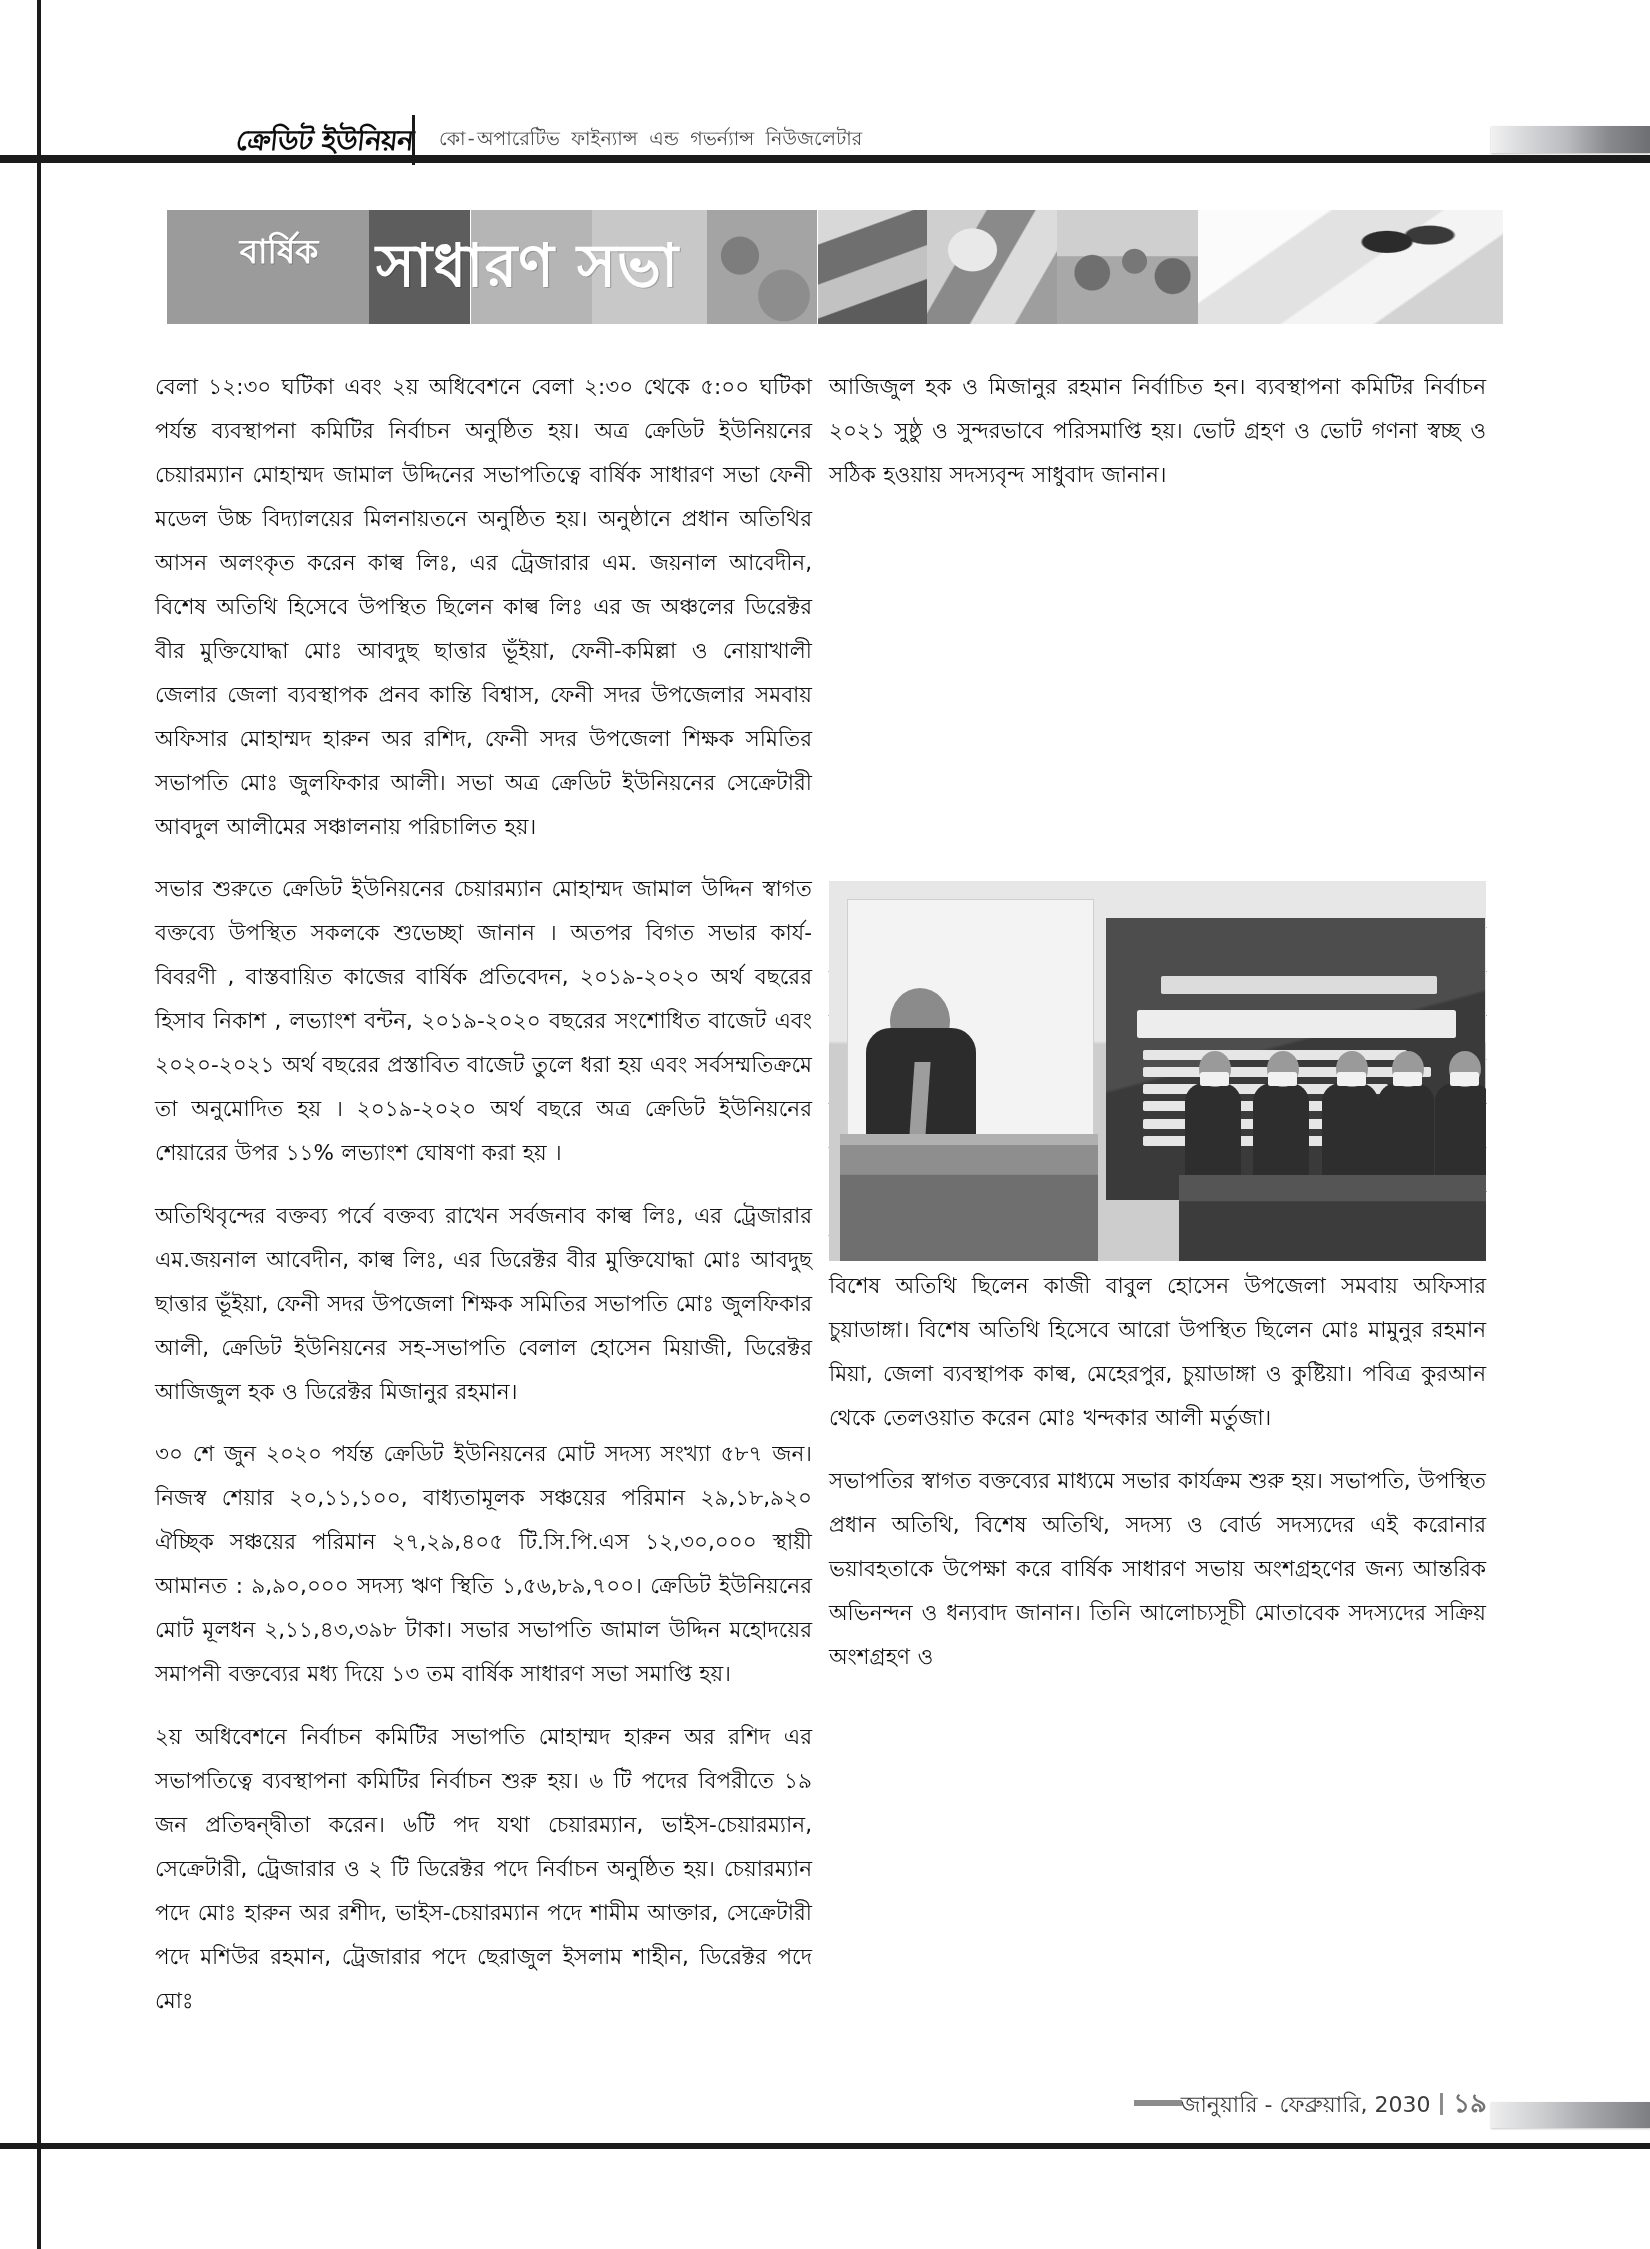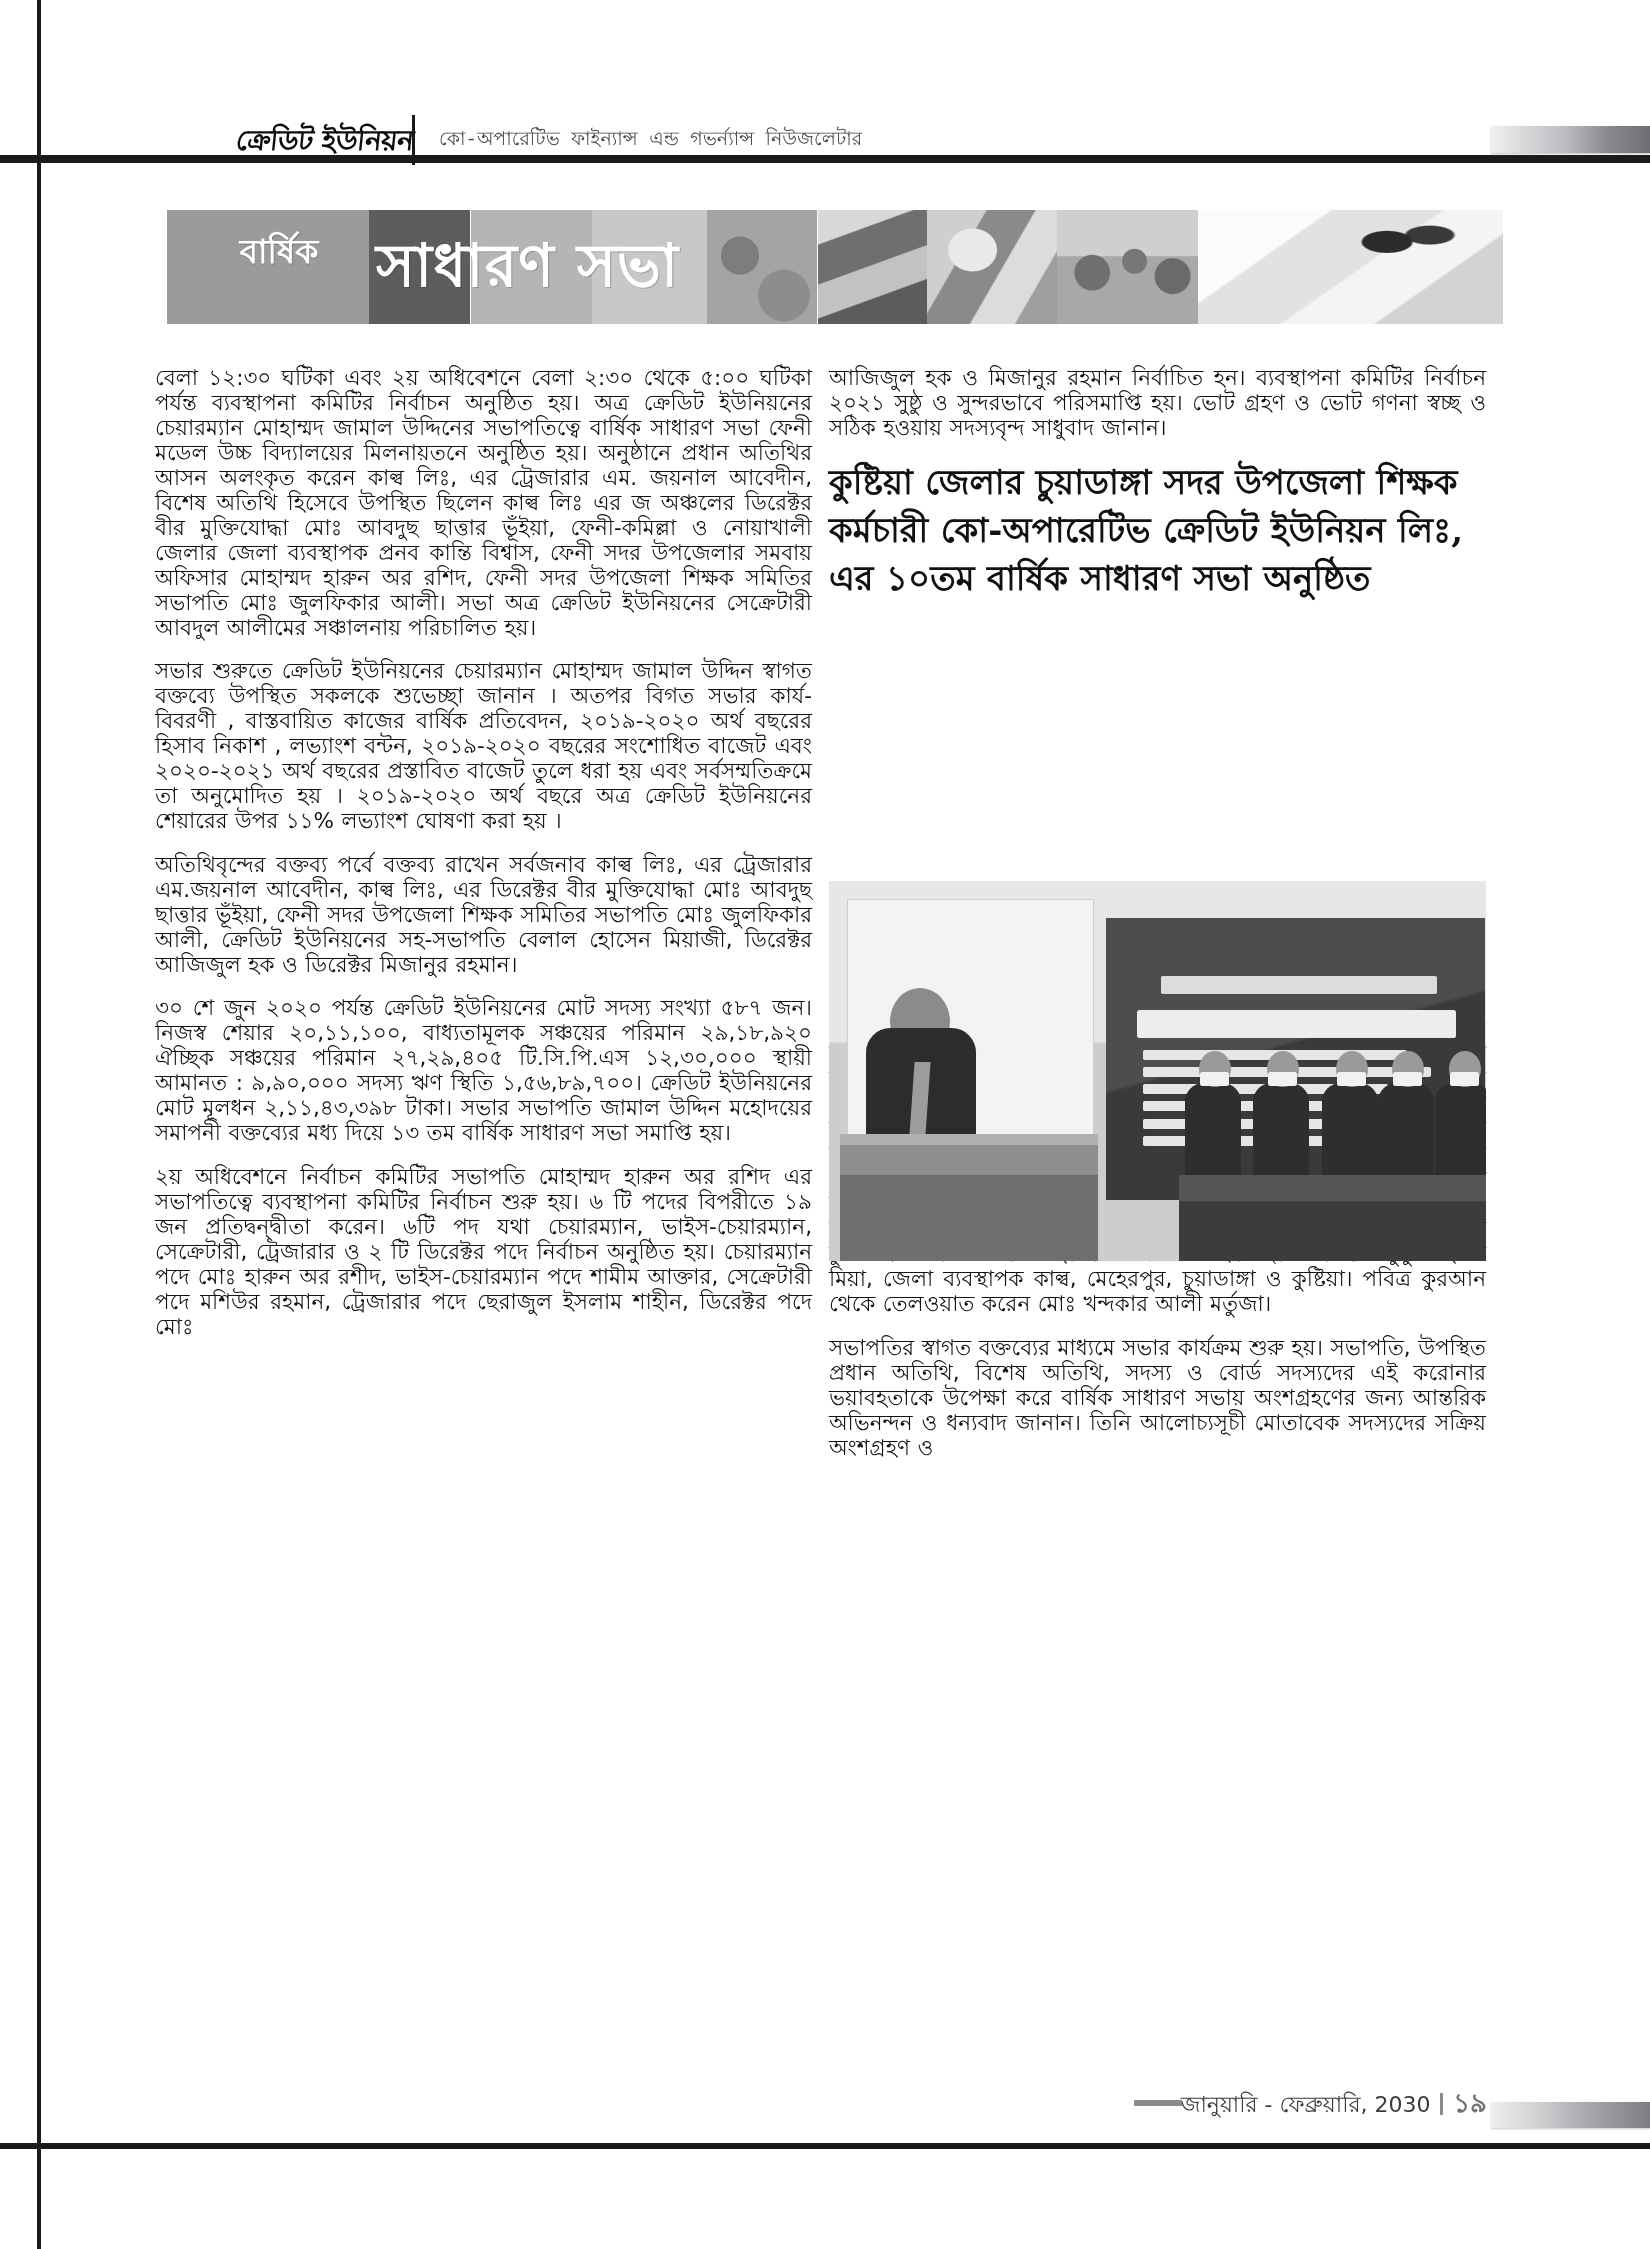--- a/index.html
+++ b/index.html
@@ -86,21 +86,21 @@
     margin-left:8px;
   }
 
   
   .col{position:absolute;top:365px;width:657px;}
   .col-left{left:155px;}
   .col-right{left:829px;}
   .col p{
     margin:0 0 18.4px 0;
     font-family:"DejaVu Sans","Liberation Sans",sans-serif;
-    font-size:21.5px;line-height:25px;
+    font-size:21.5px;line-height:44px;
     text-align:justify;text-justify:inter-word;
     color:#111;
     hyphens:none;word-spacing:0.6px;
   }
   .headline{
     margin:6.1px 0 17px 0 !important;
     font-family:"DejaVu Serif","Liberation Serif",serif !important;
     font-size:34px !important;line-height:48px !important;
     font-weight:bold;text-align:left !important;color:#000;
   }
@@ -182,21 +182,20 @@
   <div class="col col-left">
     <p>বেলা ১২:৩০ ঘটিকা এবং ২য় অধিবেশনে বেলা ২:৩০ থেকে ৫:০০ ঘটিকা পর্যন্ত ব্যবস্থাপনা কমিটির নির্বাচন অনুষ্ঠিত হয়। অত্র ক্রেডিট ইউনিয়নের চেয়ারম্যান  মোহাম্মদ জামাল উদ্দিনের সভাপতিত্বে বার্ষিক সাধারণ সভা ফেনী মডেল উচ্চ বিদ্যালয়ের মিলনায়তনে অনুষ্ঠিত হয়।  অনুষ্ঠানে প্রধান অতিথির আসন অলংকৃত করেন কাল্ব লিঃ, এর ট্রেজারার এম. জয়নাল আবেদীন, বিশেষ অতিথি হিসেবে উপস্থিত ছিলেন কাল্ব লিঃ এর জ অঞ্চলের ডিরেক্টর বীর মুক্তিযোদ্ধা মোঃ আবদুছ ছাত্তার ভূঁইয়া, ফেনী-কমিল্লা ও নোয়াখালী জেলার জেলা ব্যবস্থাপক প্রনব কান্তি বিশ্বাস, ফেনী সদর উপজেলার সমবায় অফিসার মোহাম্মদ হারুন অর রশিদ, ফেনী সদর উপজেলা শিক্ষক সমিতির সভাপতি মোঃ জুলফিকার আলী। সভা অত্র ক্রেডিট ইউনিয়নের সেক্রেটারী আবদুল আলীমের সঞ্চালনায় পরিচালিত হয়।</p>
     <p>সভার শুরুতে ক্রেডিট ইউনিয়নের চেয়ারম্যান মোহাম্মদ জামাল উদ্দিন স্বাগত বক্তব্যে উপস্থিত সকলকে শুভেচ্ছা জানান । অতপর বিগত সভার কার্য-বিবরণী , বাস্তবায়িত কাজের বার্ষিক প্রতিবেদন, ২০১৯-২০২০ অর্থ বছরের হিসাব নিকাশ , লভ্যাংশ বন্টন, ২০১৯-২০২০ বছরের সংশোধিত বাজেট এবং ২০২০-২০২১ অর্থ বছরের প্রস্তাবিত বাজেট তুলে ধরা হয় এবং সর্বসম্মতিক্রমে তা অনুমোদিত হয় । ২০১৯-২০২০ অর্থ বছরে অত্র ক্রেডিট ইউনিয়নের শেয়ারের উপর ১১% লভ্যাংশ ঘোষণা করা হয় ।</p>
     <p>অতিথিবৃন্দের বক্তব্য পর্বে বক্তব্য রাখেন সর্বজনাব কাল্ব লিঃ, এর ট্রেজারার এম.জয়নাল আবেদীন, কাল্ব লিঃ, এর ডিরেক্টর বীর মুক্তিযোদ্ধা মোঃ আবদুছ ছাত্তার ভূঁইয়া, ফেনী সদর উপজেলা শিক্ষক সমিতির সভাপতি মোঃ জুলফিকার আলী, ক্রেডিট ইউনিয়নের সহ-সভাপতি বেলাল হোসেন মিয়াজী, ডিরেক্টর আজিজুল হক ও ডিরেক্টর মিজানুর রহমান।</p>
     <p>৩০ শে জুন ২০২০ পর্যন্ত ক্রেডিট ইউনিয়নের মোট সদস্য সংখ্যা ৫৮৭ জন। নিজস্ব শেয়ার ২০,১১,১০০,  বাধ্যতামূলক সঞ্চয়ের পরিমান ২৯,১৮,৯২০ ঐচ্ছিক সঞ্চয়ের পরিমান ২৭,২৯,৪০৫ টি.সি.পি.এস ১২,৩০,০০০ স্থায়ী আমানত : ৯,৯০,০০০ সদস্য ঋণ স্থিতি ১,৫৬,৮৯,৭০০। ক্রেডিট ইউনিয়নের মোট মূলধন ২,১১,৪৩,৩৯৮ টাকা। সভার সভাপতি জামাল উদ্দিন মহোদয়ের সমাপনী বক্তব্যের মধ্য দিয়ে ১৩ তম বার্ষিক সাধারণ সভা সমাপ্তি হয়।</p>
     <p>২য় অধিবেশনে নির্বাচন কমিটির সভাপতি মোহাম্মদ হারুন অর রশিদ এর সভাপতিত্বে ব্যবস্থাপনা কমিটির নির্বাচন শুরু হয়। ৬ টি পদের বিপরীতে ১৯ জন প্রতিদ্বন্দ্বীতা করেন। ৬টি পদ যথা চেয়ারম্যান, ভাইস-চেয়ারম্যান, সেক্রেটারী, ট্রেজারার ও ২ টি ডিরেক্টর পদে নির্বাচন অনুষ্ঠিত হয়। চেয়ারম্যান পদে মোঃ হারুন অর রশীদ, ভাইস-চেয়ারম্যান পদে শামীম আক্তার, সেক্রেটারী পদে মশিউর রহমান, ট্রেজারার পদে ছেরাজুল ইসলাম শাহীন, ডিরেক্টর পদে মোঃ</p>
   </div>
 
   <div class="col col-right">
     <p>আজিজুল হক ও মিজানুর রহমান নির্বাচিত হন। ব্যবস্থাপনা কমিটির নির্বাচন ২০২১ সুষ্ঠু ও সুন্দরভাবে পরিসমাপ্তি হয়। ভোট গ্রহণ ও ভোট গণনা  স্বচ্ছ ও সঠিক হওয়ায় সদস্যবৃন্দ সাধুবাদ জানান।</p>
-    <p class="headline">কুষ্টিয়া জেলার চুয়াডাঙ্গা সদর উপজেলা শিক্ষক কর্মচারী কো-অপারেটিভ ক্রেডিট ইউনিয়ন লিঃ, এর ১০তম বার্ষিক সাধারণ সভা অনুষ্ঠিত</p>
 
     <div style="width:657px;height:397px;"></div>
 
     <p>গত ১২ই ডিসেম্বর ২০২০ খ্রীষ্টাব্দে কুষ্টিয়া জেলার চুয়াডাঙ্গা সদর উপজেলা শিক্ষক-কর্মচারী কো-অপারেটিভ ক্রেডিট ইউনিয়ন লিঃ এর ১০তম বার্ষিক সাধারণ সভা চুয়াডাঙ্গা পৌর ডিগ্র কলেজের মিলনায়তনে অনুষ্ঠিত হয়। অত্র ক্রেডিট ইউনিয়নের চেয়ারম্যান মোঃ কামরুজ্জামান সভাপতিত্বে সভার কার্যক্রম শুরু হয়। সভা পরিচালনা করেন সেক্রেটারী মোঃ সোহেব আহম্মেদ। প্রধান অতিথি থাকার কথা ছিল, কাল্ব খ অঞ্চলের ডিরেক্টর বাবলু রেনাতোস কোড়াইয়া মহোদয়ের, কিন্তু বিশেষ কারণে তিনি আসতে না পারায় প্রধান অতিথি ছিলেন মোঃ আবু রাশেদ, অধ্যক্ষ, চুয়াডাঙ্গা পৌর ডিগ্রী কলেজ। বিশেষ অতিথি ছিলেন কাজী বাবুল হোসেন উপজেলা সমবায় অফিসার চুয়াডাঙ্গা। বিশেষ অতিথি হিসেবে আরো উপস্থিত ছিলেন মোঃ মামুনুর রহমান মিয়া, জেলা ব্যবস্থাপক কাল্ব, মেহেরপুর, চুয়াডাঙ্গা ও কুষ্টিয়া। পবিত্র কুরআন থেকে তেলওয়াত করেন মোঃ খন্দকার আলী মর্তুজা।</p>
     <p>সভাপতির স্বাগত বক্তব্যের মাধ্যমে সভার কার্যক্রম শুরু হয়। সভাপতি, উপস্থিত প্রধান অতিথি, বিশেষ অতিথি, সদস্য ও বোর্ড সদস্যদের এই করোনার ভয়াবহতাকে উপেক্ষা করে বার্ষিক সাধারণ সভায় অংশগ্রহণের জন্য আন্তরিক অভিনন্দন ও ধন্যবাদ জানান। তিনি আলোচ্যসূচী মোতাবেক সদস্যদের সক্রিয় অংশগ্রহণ ও</p>
   </div>
 
   <div class="article-photo">
     <div class="ph-wall"></div>
     <div class="ph-board"></div>

